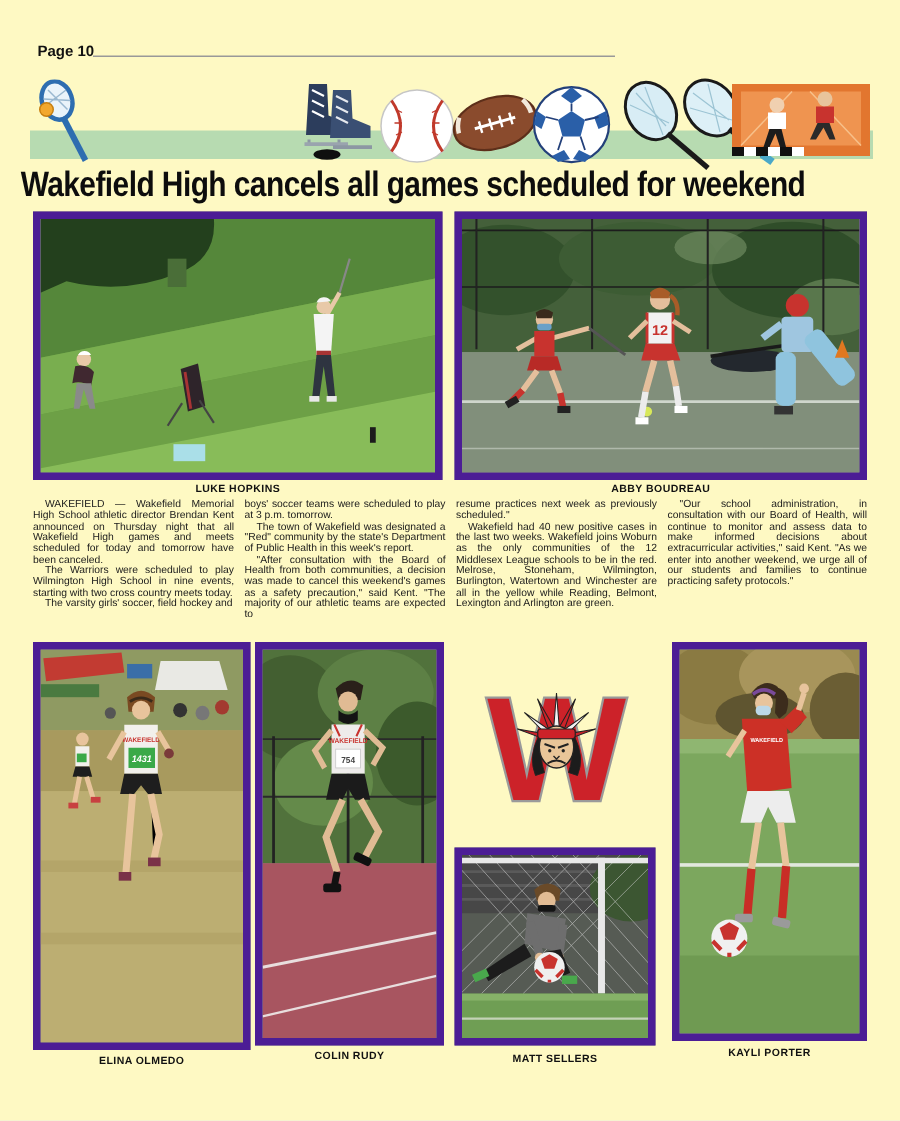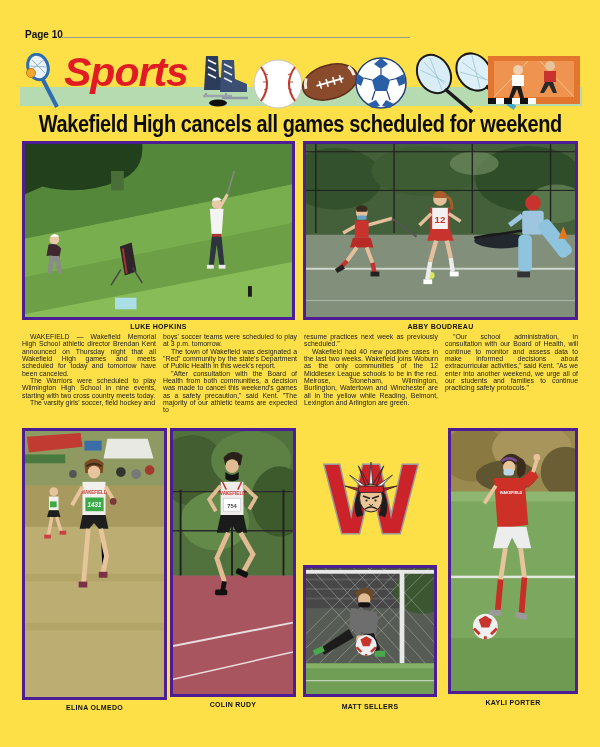--- a/index.html
+++ b/index.html
@@ -1,26 +1,26 @@
 <!DOCTYPE html>
 <html><head>
 <meta charset="utf-8">
 <style>
   * { margin:0; padding:0; box-sizing:border-box; }
   body { background:#e8e8e8; font-family:"Liberation Sans", sans-serif; }
-  .page { position:relative; width:600px; height:747px; background:#fde047; margin:0 auto; overflow:hidden; }
+  .page { position:relative; width:600px; height:747px; background:#fef9c3; margin:0 auto; overflow:hidden; }
   .abs { position:absolute; }
   .masthead-left { left:25px; top:29px; font-size:10px; font-weight:bold; color:#111; }
   .masthead-right { right:22px; top:30px; font-size:9.5px; font-weight:bold; color:#111; }
   .masthead-rule { left:62px; top:37px; width:348px; height:1px; background:#999; }
   .banner-bar { left:20px; top:87px; width:562px; height:19px; background:#b7dbb1; }
   .sports-title { left:64px; top:52px; font-size:41px; font-weight:bold; font-style:italic; color:#e01b24; letter-spacing:-1px; line-height:1; }
-  .headline { left:0; top:112px; width:600px; text-align:center; white-space:nowrap; }
+  .headline { left:0; top:112px; width:600px; white-space:nowrap; }
   .headline span { display:inline-block; font-size:21px; font-weight:bold; color:#0d0d0d; letter-spacing:-0.4px; transform:scale(0.95,1.12); transform-origin:center; }
-  .photo { border:3px solid #4c1d95; overflow:hidden; background:#888; }
+  .photo { border:5px solid #4c1d95; overflow:hidden; background:#888; }
   .photo svg { display:block; width:100%; height:100%; }
   .caption { font-size:7px; font-weight:bold; color:#111; text-align:center; letter-spacing:0.3px; }
   .article-col { top:333px; font-size:6.9px; line-height:7.35px; color:#1a1a1a; text-align:justify; }
   .article-col p.ind { text-indent:8px; }
   .logo-box { overflow:hidden; }
   .logo-box svg { display:block; width:100%; height:100%; }
   .icon svg { display:block; width:100%; height:100%; }
 </style>
 </head>
 <body>
@@ -34,21 +34,20 @@
 
   <div class="abs icon" style="left:22px;top:53px;width:42px;height:55px;">
     <svg viewBox="0 0 42 55">
       <ellipse cx="16" cy="14" rx="10" ry="13" fill="#eaf3fa" stroke="#2e6db0" stroke-width="3" transform="rotate(-18 16 14)"></ellipse>
       <path d="M10 7 L23 20 M9 17 L22 7 M7 13 L25 14" stroke="#9ab8d0" stroke-width="1" fill="none"></path>
       <circle cx="9" cy="20" r="4.5" fill="#f2a72e" stroke="#c87f10" stroke-width="1"></circle>
       <line x1="20" y1="25" x2="35" y2="54" stroke="#2e6db0" stroke-width="4"></line>
     </svg>
   </div>
 
-  <div class="abs sports-title">Sports</div>
 
   <div class="abs icon" style="left:192px;top:52px;width:62px;height:56px;">
     <svg viewBox="0 0 62 56">
       <path d="M14 4 L26 4 L27 25 L39 30 L39 38 L12 38 Z" fill="#2c3d5c"></path>
       <path d="M30 8 L42 8 L43 27 L55 32 L55 40 L28 40 Z" fill="#3a4f73"></path>
       <path d="M16 8 l8 4 m-8 3 l8 4 m-8 3 l8 4" stroke="#ffffff" stroke-width="1.4" fill="none"></path>
       <path d="M32 12 l8 4 m-8 3 l8 4 m-8 3 l8 4" stroke="#e6e9ee" stroke-width="1.4" fill="none"></path>
       <line x1="14" y1="41" x2="14" y2="44" stroke="#8c97a3" stroke-width="2"></line>
       <line x1="34" y1="41" x2="34" y2="46" stroke="#8c97a3" stroke-width="2"></line>
       <line x1="11" y1="44" x2="40" y2="44" stroke="#9aa4ae" stroke-width="2.5"></line>

